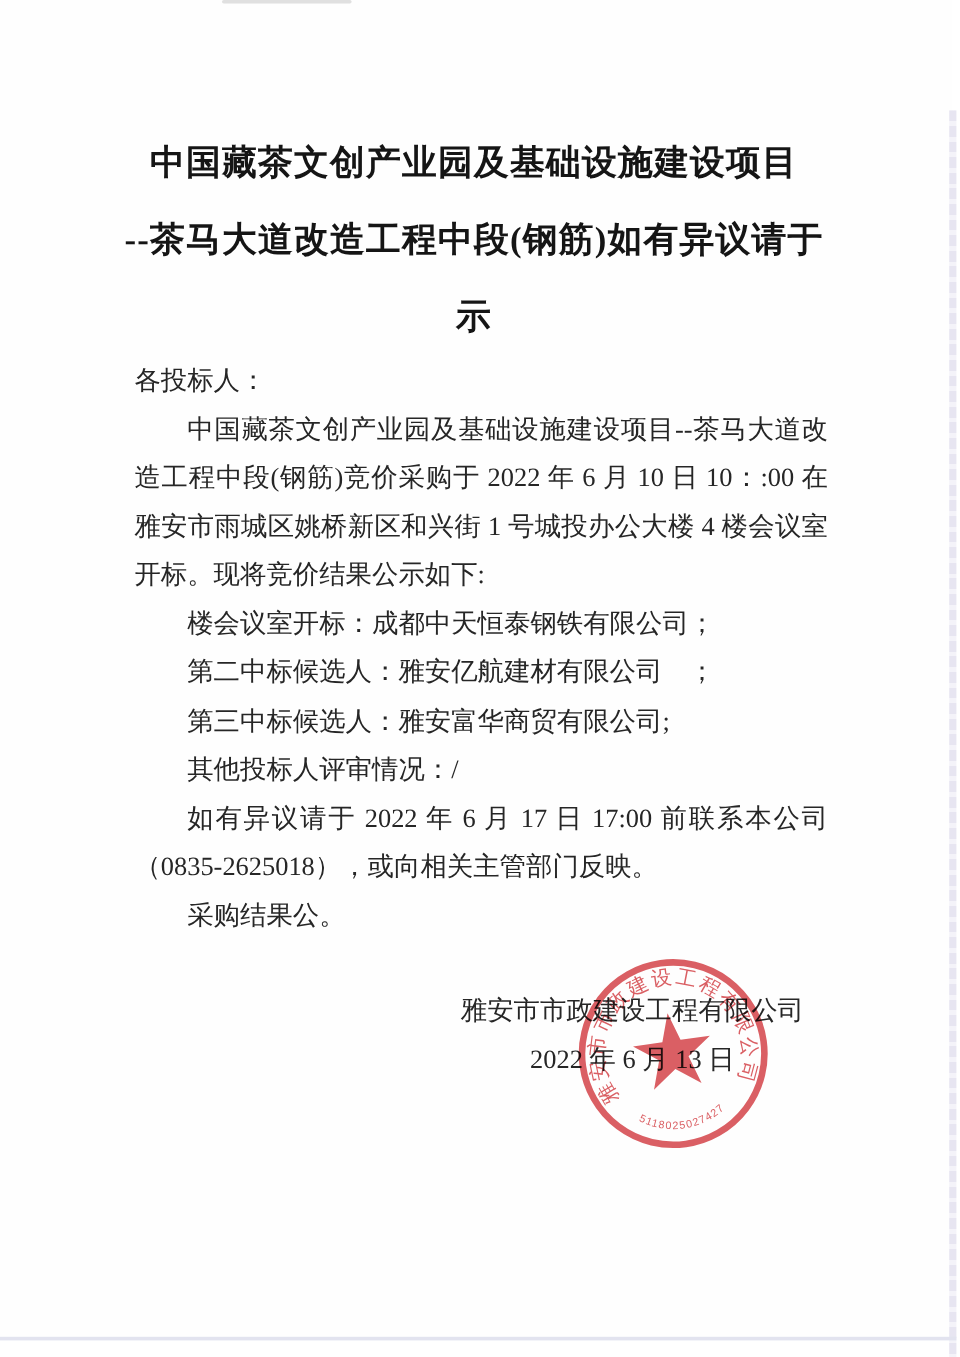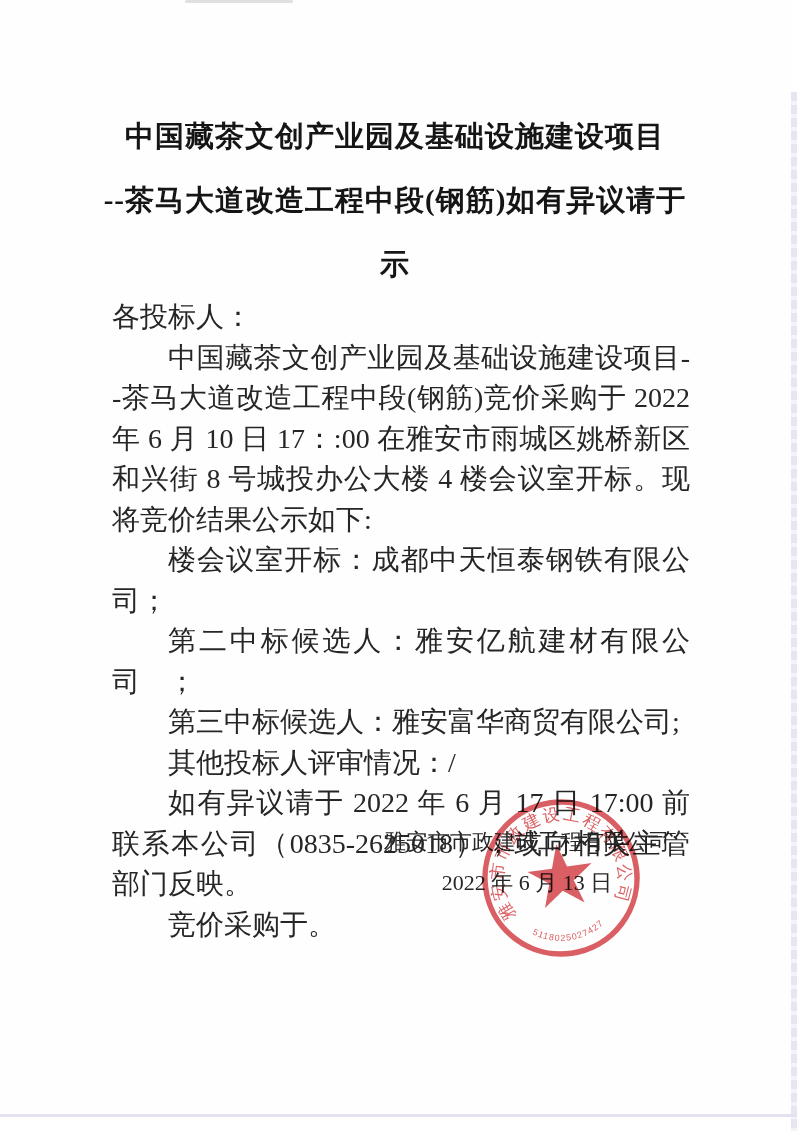--- a/index.html
+++ b/index.html
@@ -50,21 +50,21 @@
     line-height: 64px;
     font-weight: bold;
     color: #151515;
     letter-spacing: 1px;
   }
   
   .doc-body {
     position: absolute;
     left: 112px; top: 297px;
     width: 578px;
-    font-size: 28px;
+    font-size: 22px;
     line-height: 40.5px;
     color: #262626;
     text-align: justify;
   }
   .doc-body p { margin: 0; }
   .doc-body p.indent { text-indent: 2em; }
   
   .signature {
     position: absolute;
     right: 123px; top: 822px;
@@ -101,27 +101,27 @@
     <div class="top-smudge"></div>
 
     <div class="doc-title">
       <div>中国藏茶文创产业园及基础设施建设项目</div>
       <div>--茶马大道改造工程中段(钢筋)如有异议请于</div>
       <div>示</div>
     </div>
 
     <div class="doc-body">
       <p>各投标人：</p>
-      <p class="indent">中国藏茶文创产业园及基础设施建设项目--茶马大道改造工程中段(钢筋)竞价采购于 2022 年 6 月 10 日 17：:00 在雅安市雨城区姚桥新区和兴街 8 号城投办公大楼 4 楼会议室开标。现将竞价结果公示如下:</p>
+      <p class="indent">中国藏茶文创产业园及基础设施建设项目--茶马大道改造工程中段(钢筋)竞价采购于 2022 年 6 月 10 日 10：:00 在雅安市雨城区姚桥新区和兴街 1 号城投办公大楼 4 楼会议室开标。现将竞价结果公示如下:</p>
       <p class="indent">楼会议室开标：成都中天恒泰钢铁有限公司；</p>
       <p class="indent">第二中标候选人：雅安亿航建材有限公司　；</p>
       <p class="indent">第三中标候选人：雅安富华商贸有限公司;</p>
       <p class="indent">其他投标人评审情况：/</p>
       <p class="indent">如有异议请于 2022 年 6 月 17 日 17:00 前联系本公司（0835-2625018），或向相关主管部门反映。</p>
-      <p class="indent">竞价采购于。</p>
+      <p class="indent">采购结果公。</p>
     </div>
 
     <div class="signature">
       <div>雅安市市政建设工程有限公司</div>
       <div>2022 年 6 月 13 日</div>
     </div>
 
     <svg class="seal" viewBox="0 0 180 180">
       <defs>
         <path id="sealArc" d="M 42.5 123.3 A 58 58 0 1 1 137.5 123.3" fill="none"></path>

